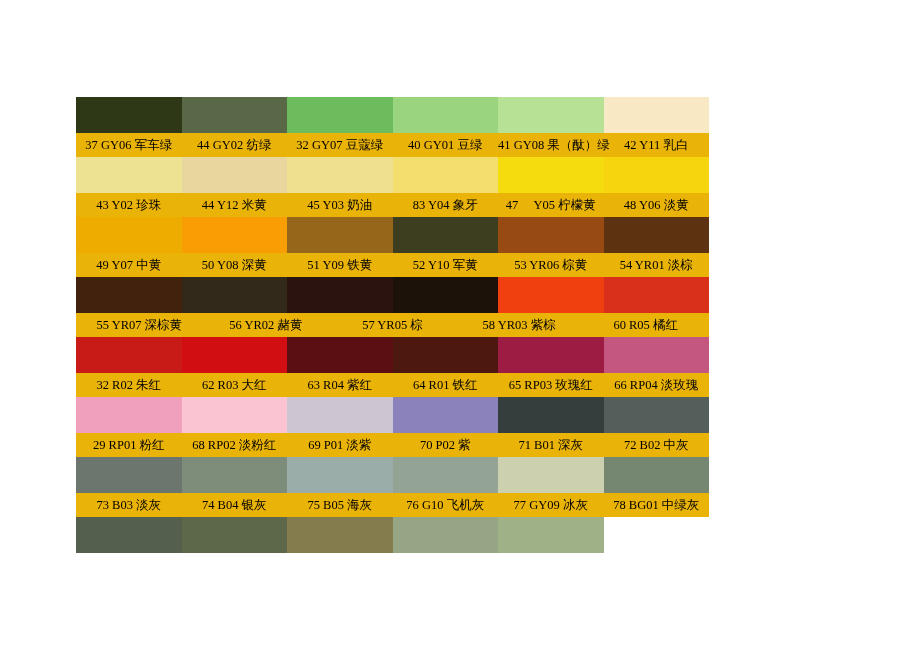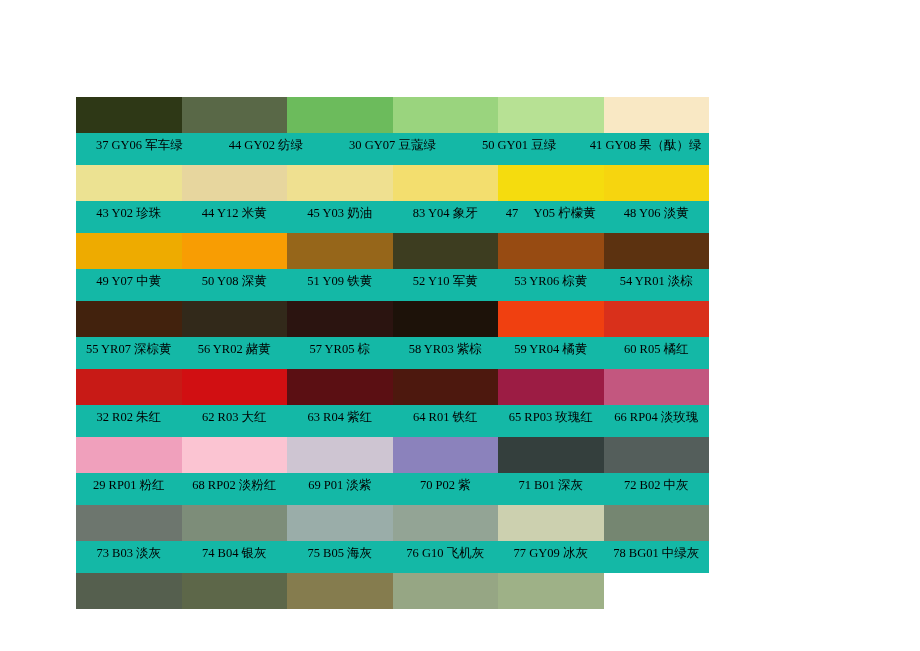--- a/index.html
+++ b/index.html
@@ -29,22 +29,22 @@
     flex: 1 1 0;
     height: 36px;
     min-width: 0;
   }
   .swatch-cell.empty {
     background: #ffffff !important;
   }
   .label-row {
     display: flex;
     width: 633px;
-    height: 32px;
-    background: #14b8a6;
+    height: 24px;
+    background: #eab308;
   }
   .label-cell {
     flex: 1 1 0;
     min-width: 0;
     height: 24px;
     line-height: 24px;
     text-align: center;
     font-size: 12.5px;
     color: #000000;
     white-space: nowrap;
@@ -59,23 +59,24 @@
       <div class="swatch-cell" style="background-color: rgb(46, 56, 22);"></div>
       <div class="swatch-cell" style="background-color: rgb(89, 104, 71);"></div>
       <div class="swatch-cell" style="background-color: rgb(108, 187, 92);"></div>
       <div class="swatch-cell" style="background-color: rgb(154, 212, 126);"></div>
       <div class="swatch-cell" style="background-color: rgb(183, 225, 148);"></div>
       <div class="swatch-cell" style="background-color: rgb(249, 232, 196);"></div>
     </div>
     <div class="label-row">
       <div class="label-cell">37  GY06 军车绿</div>
       <div class="label-cell">44  GY02 纺绿</div>
-      <div class="label-cell">30  GY07 豆蔻绿</div>
-      <div class="label-cell">50  GY01 豆绿</div>
+      <div class="label-cell">32  GY07 豆蔻绿</div>
+      <div class="label-cell">40  GY01 豆绿</div>
       <div class="label-cell">41  GY08 果（酞）绿</div>
+      <div class="label-cell">42  Y11 乳白</div>
     </div>
     <div class="swatch-row">
       <div class="swatch-cell" style="background-color: rgb(236, 226, 146);"></div>
       <div class="swatch-cell" style="background-color: rgb(231, 214, 158);"></div>
       <div class="swatch-cell" style="background-color: rgb(239, 224, 144);"></div>
       <div class="swatch-cell" style="background-color: rgb(243, 222, 110);"></div>
       <div class="swatch-cell" style="background-color: rgb(245, 220, 14);"></div>
       <div class="swatch-cell" style="background-color: rgb(246, 213, 15);"></div>
     </div>
     <div class="label-row">
@@ -108,21 +109,20 @@
       <div class="swatch-cell" style="background-color: rgb(43, 20, 16);"></div>
       <div class="swatch-cell" style="background-color: rgb(29, 18, 9);"></div>
       <div class="swatch-cell" style="background-color: rgb(240, 64, 16);"></div>
       <div class="swatch-cell" style="background-color: rgb(217, 48, 27);"></div>
     </div>
     <div class="label-row">
       <div class="label-cell">55  YR07 深棕黄</div>
       <div class="label-cell">56  YR02 赭黄</div>
       <div class="label-cell">57  YR05 棕</div>
       <div class="label-cell">58  YR03 紫棕</div>
-      <div class="label-cell">59  YR04 橘黄</div>
       <div class="label-cell">60  R05 橘红</div>
     </div>
     <div class="swatch-row">
       <div class="swatch-cell" style="background-color: rgb(200, 26, 22);"></div>
       <div class="swatch-cell" style="background-color: rgb(209, 15, 18);"></div>
       <div class="swatch-cell" style="background-color: rgb(91, 15, 19);"></div>
       <div class="swatch-cell" style="background-color: rgb(77, 24, 14);"></div>
       <div class="swatch-cell" style="background-color: rgb(156, 28, 68);"></div>
       <div class="swatch-cell" style="background-color: rgb(195, 87, 127);"></div>
     </div>

